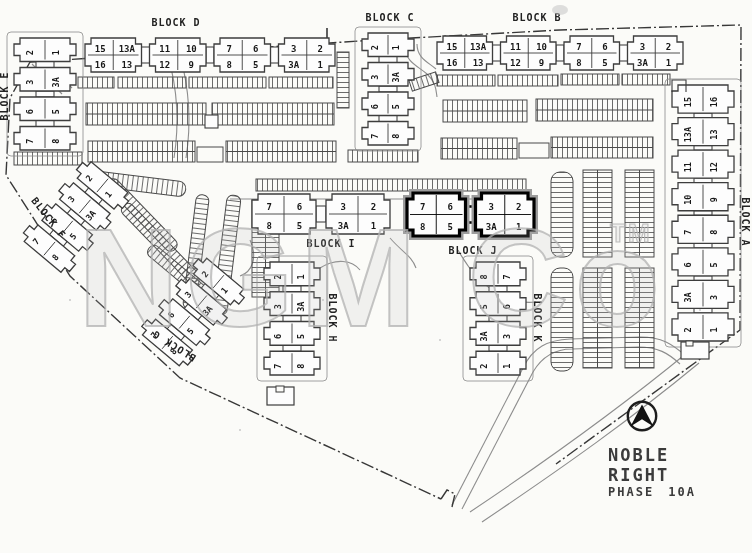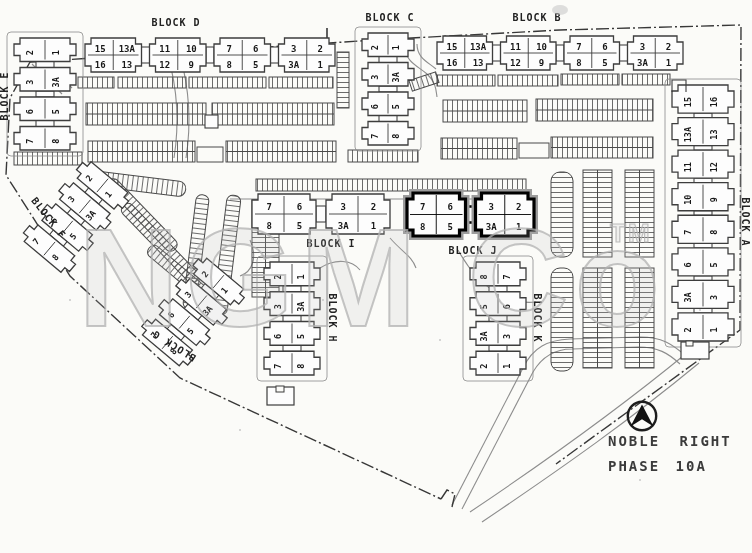--- a/index.html
+++ b/index.html
@@ -15,22 +15,22 @@
     letter-spacing:6px;line-height:1.05;white-space:nowrap;
     color:rgba(187,187,187,0.16);
     -webkit-text-stroke:2px rgba(178,178,178,0.75);
   }
   .watermark .tm{
     position:absolute;left:532px;top:16px;font-size:26px;letter-spacing:2px;
     -webkit-text-stroke:1.2px rgba(178,178,178,0.8);
   }
   .legend{position:absolute;left:608px;top:399px;z-index:4;width:140px;color:#3b3b3b;}
   .legend .arrow{margin-left:17px;display:block;}
-  .legend .t1{font-size:14px;font-weight:700;letter-spacing:2px;word-spacing:9px;margin-top:0;}
-  .legend .t2{font-size:14px;font-weight:700;letter-spacing:2px;word-spacing:5px;margin-top:9px;}
+  .legend .t1{font-size:17px;font-weight:700;letter-spacing:2px;word-spacing:9px;margin-top:12px;}
+  .legend .t2{font-size:12px;font-weight:700;letter-spacing:2px;word-spacing:5px;margin-top:0;}
 </style>
 </head>
 <body>
 
 <div class="stage">
 
   <svg id="plan" width="752" height="553" viewBox="0 0 752 553">
     <defs>
 
       <pattern id="hv" width="5" height="24" patternUnits="userSpaceOnUse">

